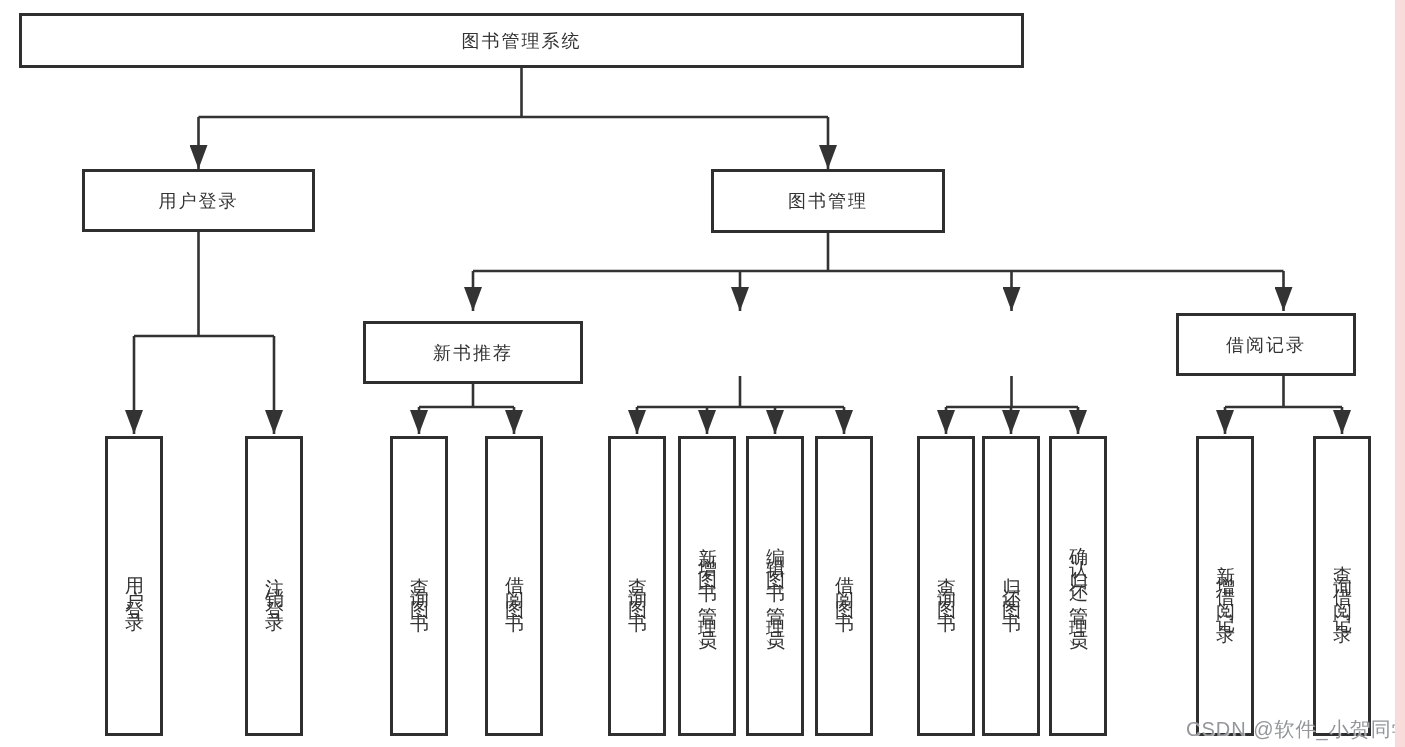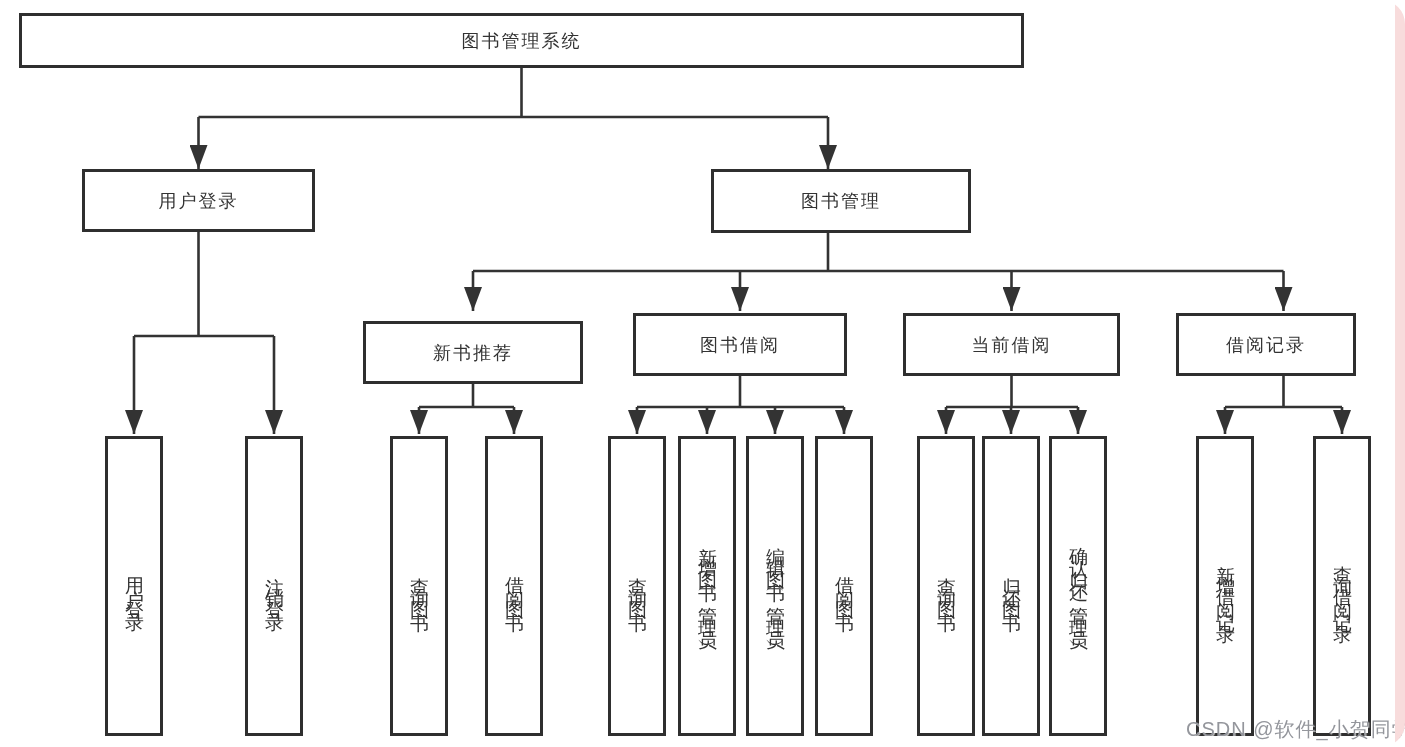--- a/index.html
+++ b/index.html
@@ -4,21 +4,20 @@
 <title>图书管理系统</title>
 <style>
   html, body { margin: 0; padding: 0; background: #ffffff; }
   #canvas {
     position: relative;
     width: 1405px;
     height: 747px;
     background: #ffffff;
     font-family: "Liberation Sans", sans-serif;
     overflow: hidden;
-    border-radius: 24px;
   }
   #connectors {
     position: absolute;
     left: 0; top: 0;
     width: 1405px; height: 747px;
   }
   .node {
     position: absolute;
     background: #ffffff;
     border: 3px solid #2f2f2f;
@@ -37,21 +36,21 @@
     writing-mode: vertical-lr;
     text-orientation: mixed;
     letter-spacing: 12px;
     font-size: 19px;
     line-height: 1.2;
     color: #333333;
   }
   
   #node-root            { left: 19px;  top: 13px;  width: 1005px; height: 55px; }
   #node-user-login      { left: 82px;  top: 169px; width: 233px;  height: 63px; }
-  #node-book-management { left: 711px; top: 169px; width: 260px;  height: 64px; }
+  #node-book-management { left: 711px; top: 169px; width: 234px;  height: 64px; }
   #node-new-book-rec    { left: 363px; top: 313px; width: 220px;  height: 63px; margin-top: 8px; }
   #node-book-borrowing  { left: 633px; top: 313px; width: 214px;  height: 63px; }
   #node-current-borrow  { left: 903px; top: 313px; width: 217px;  height: 63px; }
   #node-borrow-records  { left: 1176px;top: 313px; width: 180px;  height: 63px; }
   
   .v-node { top: 436px; width: 58px; height: 300px; }
   #leaf-a1 { left: 105px; }
   #leaf-a2 { left: 245px; }
   #leaf-b1 { left: 390px; }
   #leaf-b2 { left: 485px; }
@@ -130,22 +129,20 @@
       <line x1="1342" y1="407" x2="1342" y2="434" marker-end="url(#arrow)"></line>
     </g>
   </svg>
 
   <div class="node h-node" id="node-root">图书管理系统</div>
 
   <div class="node h-node" id="node-user-login">用户登录</div>
   <div class="node h-node" id="node-book-management">图书管理</div>
 
   <div class="node h-node" id="node-new-book-rec">新书推荐</div>
-  <div class="node h-node" id="node-book-borrowing">图书借阅</div>
-  <div class="node h-node" id="node-current-borrow">当前借阅</div>
   <div class="node h-node" id="node-borrow-records">借阅记录</div>
 
   <div class="node v-node" id="leaf-a1">
     <span class="v-label">用户登录</span>
   </div>
   <div class="node v-node" id="leaf-a2">
     <span class="v-label">注销登录</span>
   </div>
 
   <div class="node v-node" id="leaf-b1">

